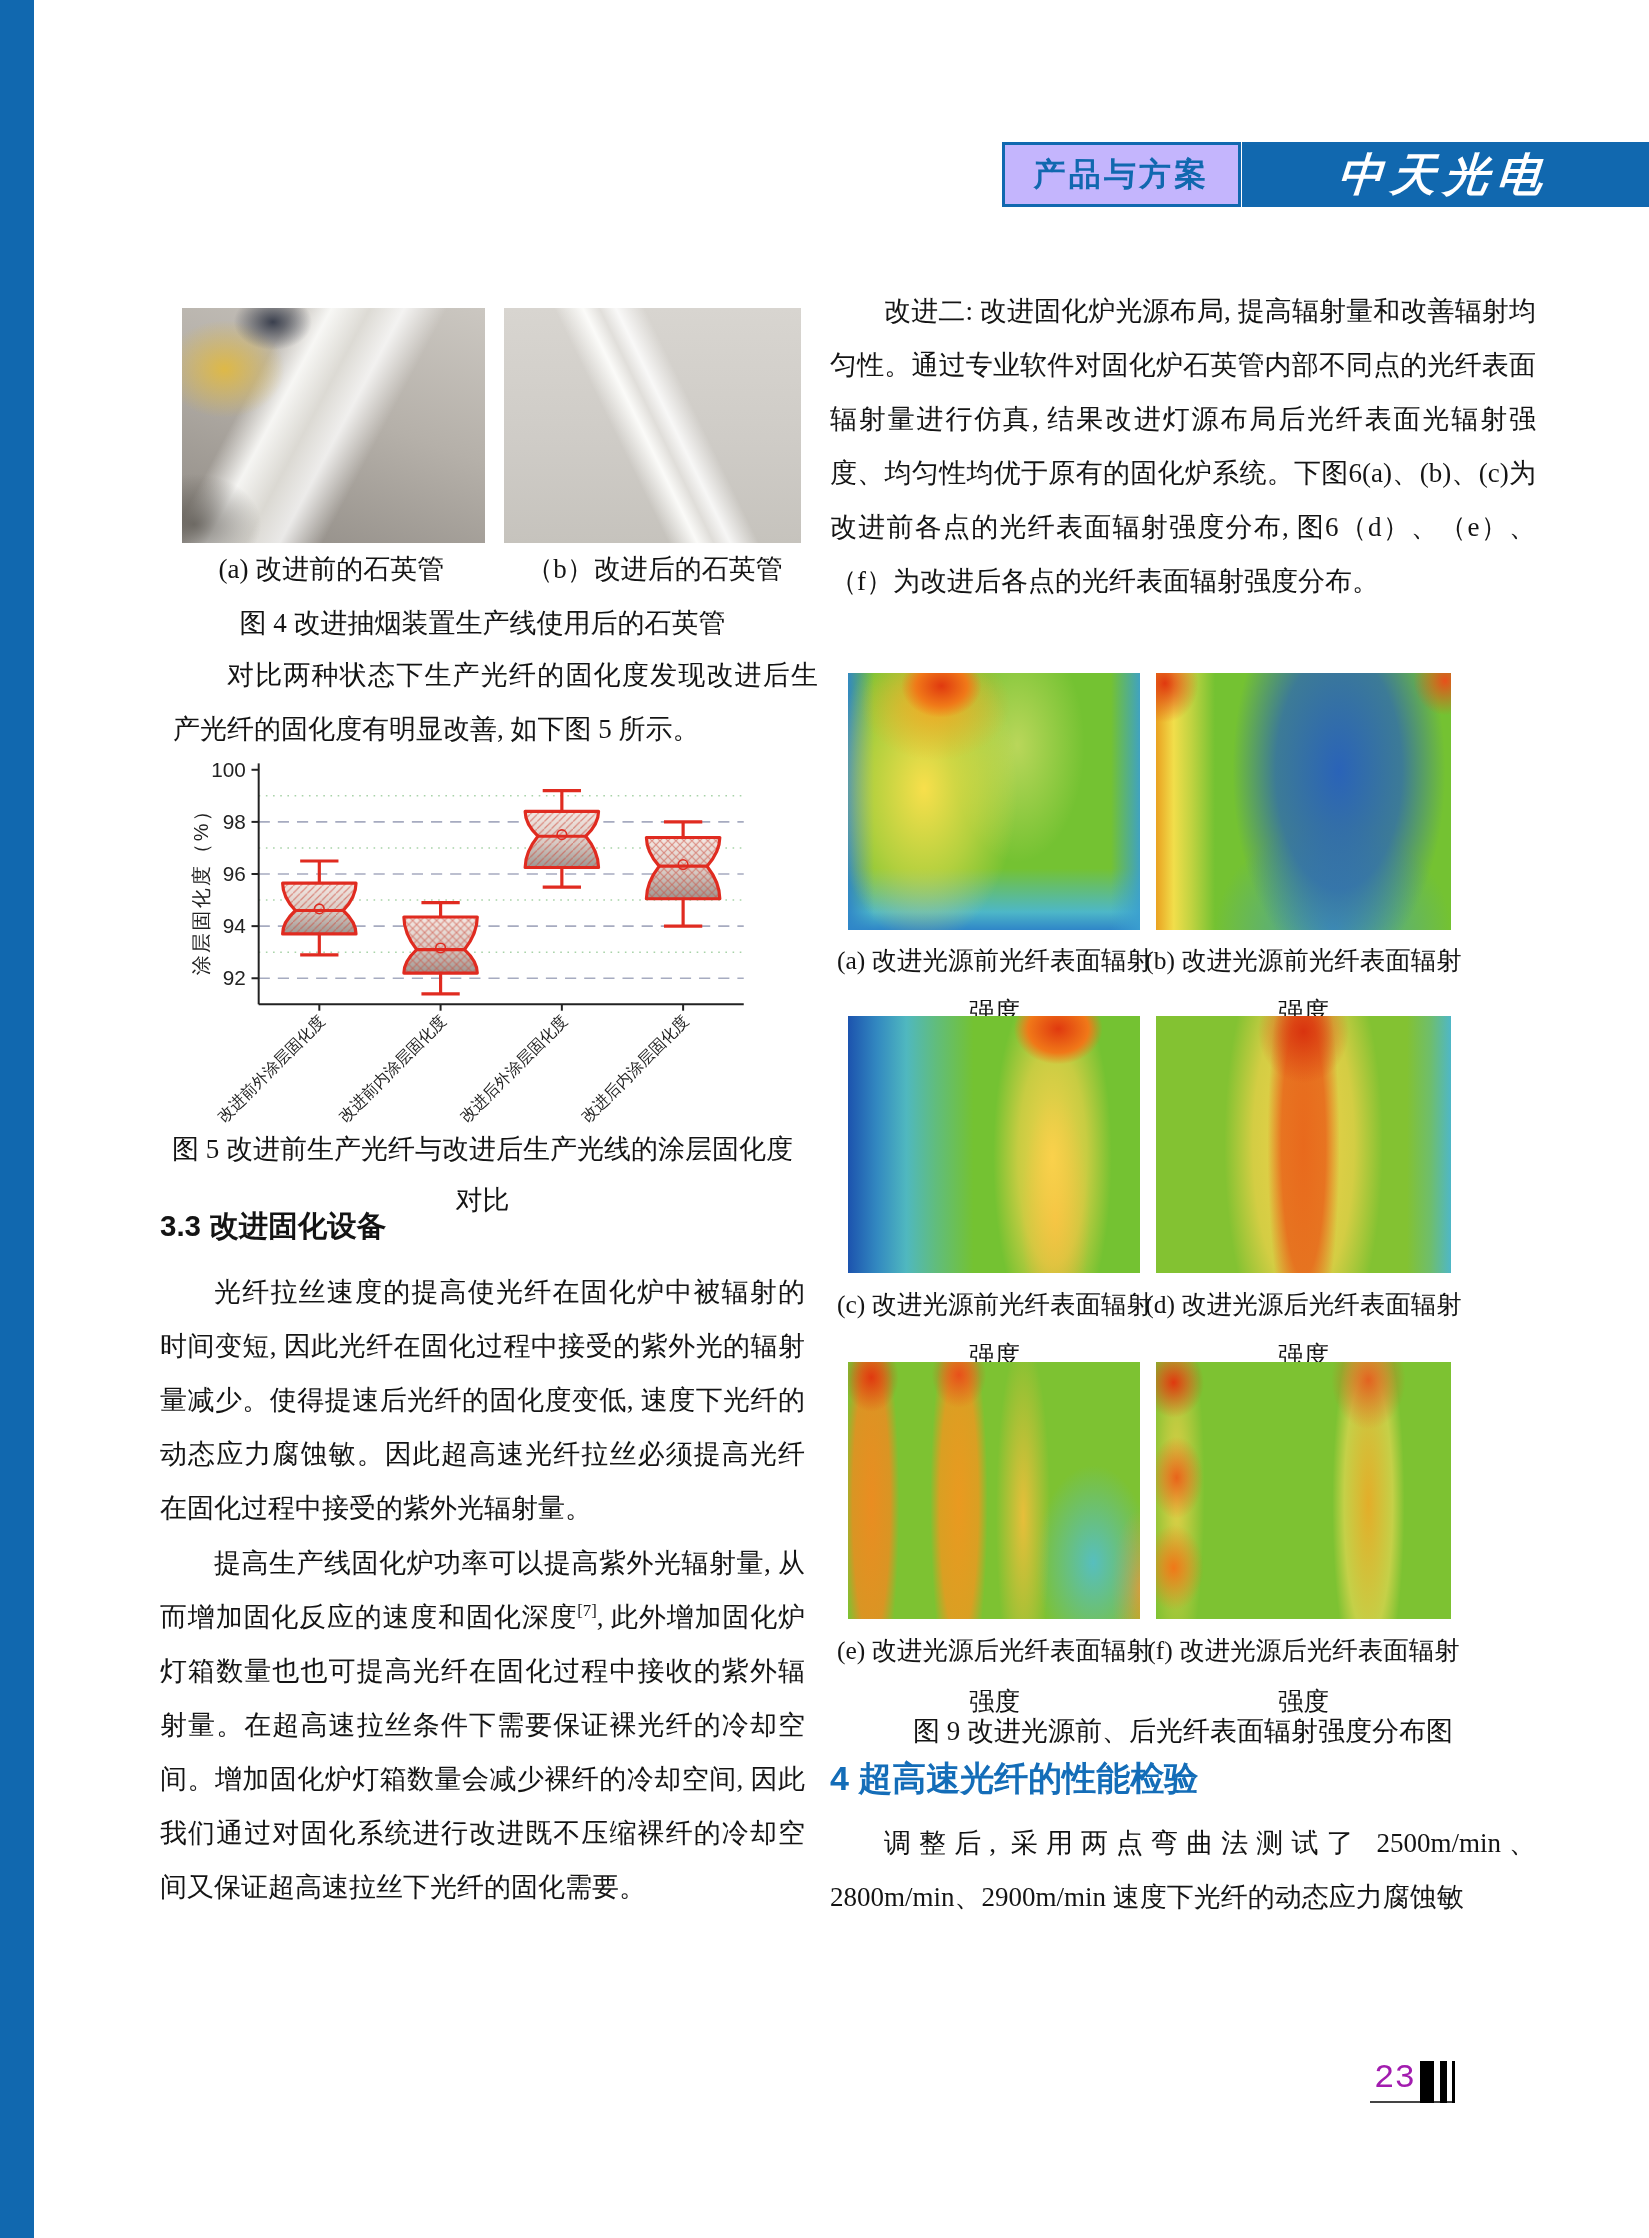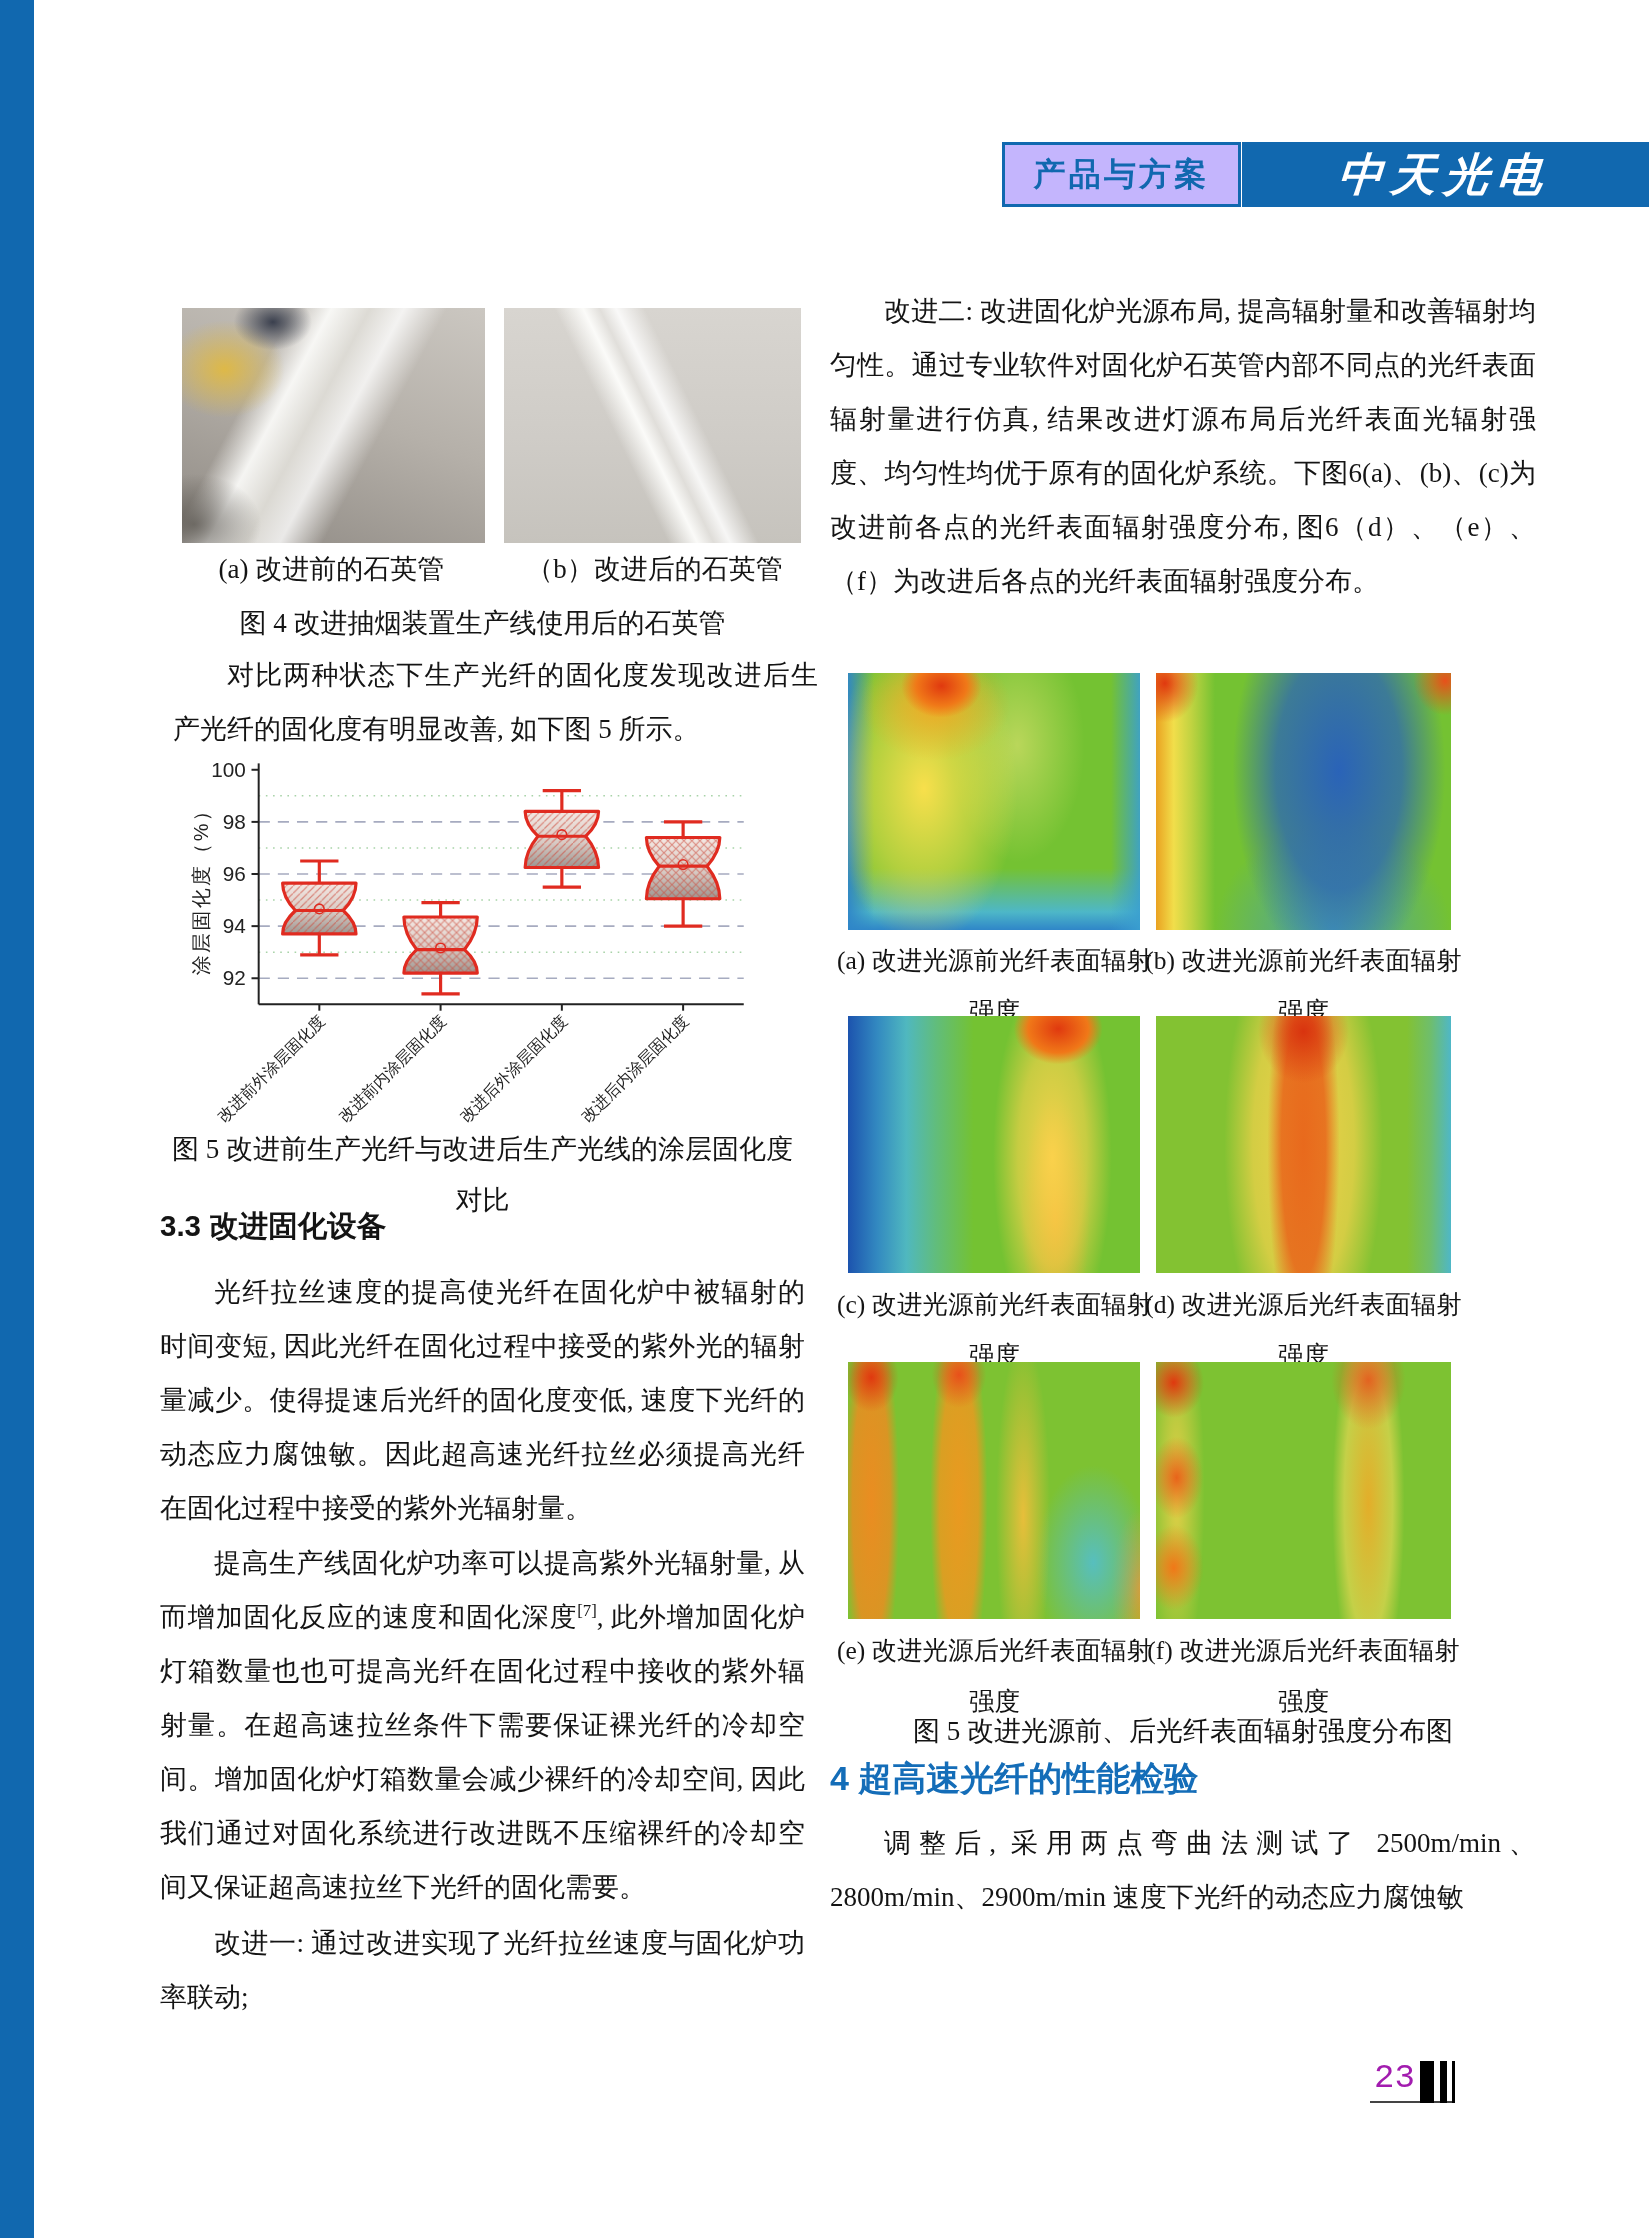--- a/index.html
+++ b/index.html
@@ -221,40 +221,39 @@
       </svg>
   </div>
   <div class="fig5-caption">
     <div>图 5 改进前生产光纤与改进后生产光线的涂层固化度</div>
     <div>对比</div>
   </div>
 
   <div class="h33">3.3 改进固化设备</div>
   <p class="body-text indent para1">光纤拉丝速度的提高使光纤在固化炉中被辐射的时间变短, 因此光纤在固化过程中接受的紫外光的辐射量减少。使得提速后光纤的固化度变低, 速度下光纤的动态应力腐蚀敏。因此超高速光纤拉丝必须提高光纤在固化过程中接受的紫外光辐射量。</p>
   <p class="body-text indent para2"><span>提高生产线固化炉功率可以提高紫外光辐射量, 从而增加固化反应的速度和固化深度</span><sup>[7]</sup><span>, 此外增加固化炉灯箱数量也也可提高光纤在固化过程中接收的紫外辐射量。在超高速拉丝条件下需要保证裸光纤的冷却空间。增加固化炉灯箱数量会减少裸纤的冷却空间, 因此我们通过对固化系统进行改进既不压缩裸纤的冷却空间又保证超高速拉丝下光纤的固化需要。</span></p>
-  <p class="body-text indent para3">改进一: 通过改进实现了光纤拉丝速度与固化炉功率联动;</p>
 
   <p class="body-text indent rcol-para1">改进二: 改进固化炉光源布局, 提高辐射量和改善辐射均匀性。通过专业软件对固化炉石英管内部不同点的光纤表面辐射量进行仿真, 结果改进灯源布局后光纤表面光辐射强度、均匀性均优于原有的固化炉系统。下图6(a)、(b)、(c)为改进前各点的光纤表面辐射强度分布, 图6（d）、（e）、（f）为改进后各点的光纤表面辐射强度分布。</p>
 
   <div class="hm hm-left row1 hm-a"></div>
   <div class="hm hm-right row1 hm-b"></div>
   <div class="hm-cap capL crow1">(a) 改进光源前光纤表面辐射强度</div>
   <div class="hm-cap capR crow1">(b) 改进光源前光纤表面辐射强度</div>
 
   <div class="hm hm-left row2 hm-c"></div>
   <div class="hm hm-right row2 hm-d"></div>
   <div class="hm-cap capL crow2">(c) 改进光源前光纤表面辐射强度</div>
   <div class="hm-cap capR crow2">(d) 改进光源后光纤表面辐射强度</div>
 
   <div class="hm hm-left row3 hm-e"></div>
   <div class="hm hm-right row3 hm-f"></div>
   <div class="hm-cap capL crow3">(e) 改进光源后光纤表面辐射强度</div>
   <div class="hm-cap capR crow3">(f) 改进光源后光纤表面辐射强度</div>
 
-  <div class="fig6-caption">图 5 改进光源前、后光纤表面辐射强度分布图</div>
+  <div class="fig6-caption">图 9 改进光源前、后光纤表面辐射强度分布图</div>
   <div class="h4">4 超高速光纤的性能检验</div>
   <p class="body-text indent rcol-para2">调整后, 采用两点弯曲法测试了 2500m/min、2800m/min、2900m/min 速度下光纤的动态应力腐蚀敏</p>
 
   <div class="footer-rule"></div>
   <div class="page-num">23</div>
   <div class="footer-bars">
     <i class="fb1"></i>
     <i class="fb2"></i>
     <i class="fb3"></i>
   </div>

